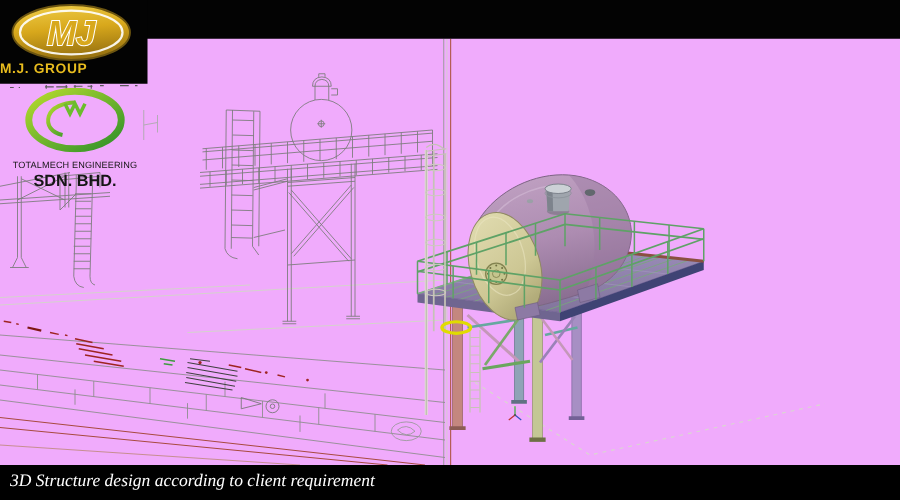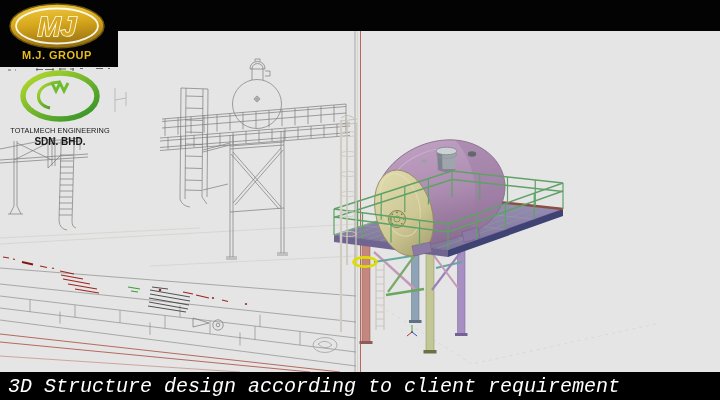--- a/index.html
+++ b/index.html
@@ -1,28 +1,28 @@
 <!DOCTYPE html>
 <html><head>
 <meta charset="utf-8">
 <style>
   html,body{margin:0;padding:0;background:#222;}
-  .frame{position:relative;width:720px;height:400px;background:#e5e5e5;overflow:hidden;
+  .frame{position:relative;width:720px;height:400px;background:#f0abfc;overflow:hidden;
          font-family:"Liberation Sans",sans-serif;}
   .topbar{position:absolute;left:0;top:0;width:720px;height:31px;background:#030303;z-index:3;}
   .mj-block{position:absolute;left:0;top:0;width:118px;height:67px;background:#030303;z-index:4;}
-  .mj-label{position:absolute;left:0;top:49px;width:114px;text-align:center;
+  .mj-label{position:absolute;left:0;top:49px;width:114px;text-align:left;
             color:#e8bc1e;font-weight:bold;font-size:11px;letter-spacing:.5px;}
   .tm-block{position:absolute;left:6px;top:70px;width:108px;z-index:2;text-align:center;}
   .tm-line1{font-size:7.3px;font-weight:normal;color:#161616;white-space:nowrap;letter-spacing:.1px;}
-  .tm-line2{font-size:10px;font-weight:bold;color:#161616;margin-top:1px;}
+  .tm-line2{font-size:13px;font-weight:bold;color:#161616;margin-top:1px;}
   .caption{position:absolute;left:0;bottom:0;width:720px;height:28px;background:#000;z-index:5;
            display:flex;align-items:center;}
-  .caption span{color:#fff;font-style:italic;font-size:20px;padding-left:8px;white-space:nowrap;
-                font-family:Liberation Mono, monospace;}
+  .caption span{color:#fff;font-style:italic;font-size:14px;padding-left:8px;white-space:nowrap;
+                font-family:Liberation Serif, serif;}
   .viewport-svg{position:absolute;left:0;top:0;z-index:1;}
 </style>
 </head>
 <body>
 
 <div class="frame">
 
   <svg class="viewport-svg" width="720" height="372" viewBox="0 0 720 372">
     <defs>
       <linearGradient id="gradTank" x1="0" y1="0" x2="0.25" y2="1">

